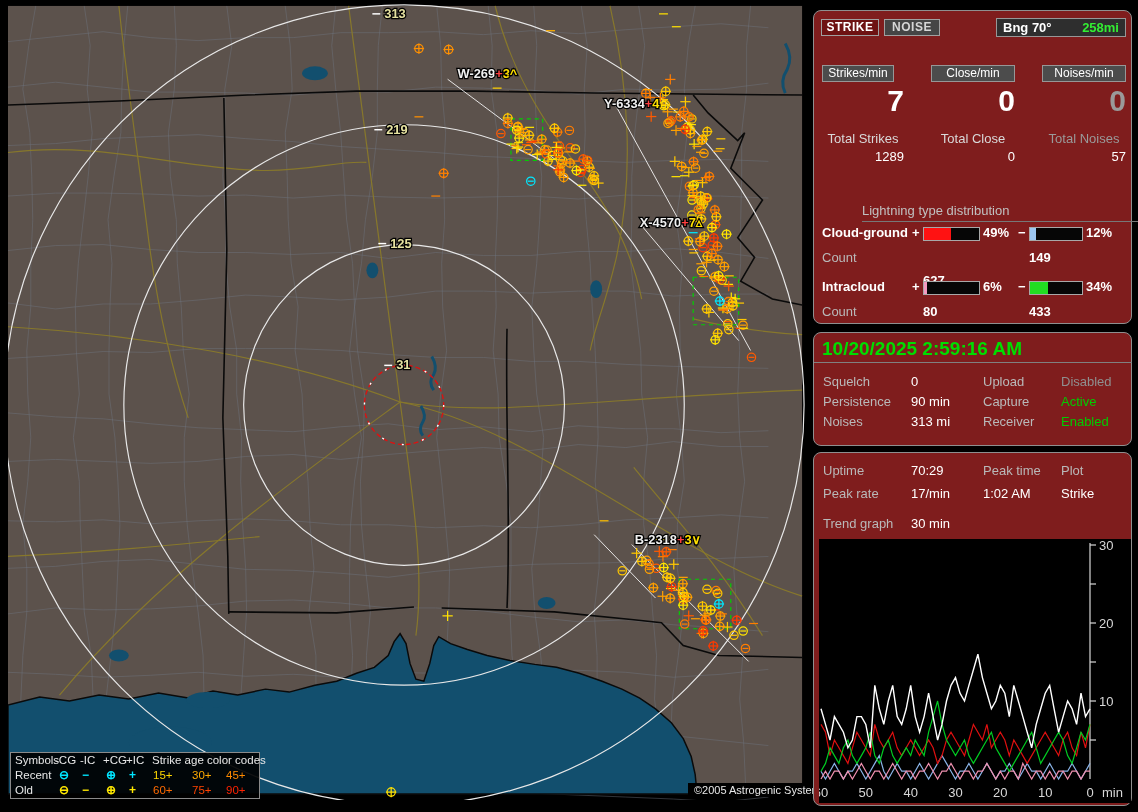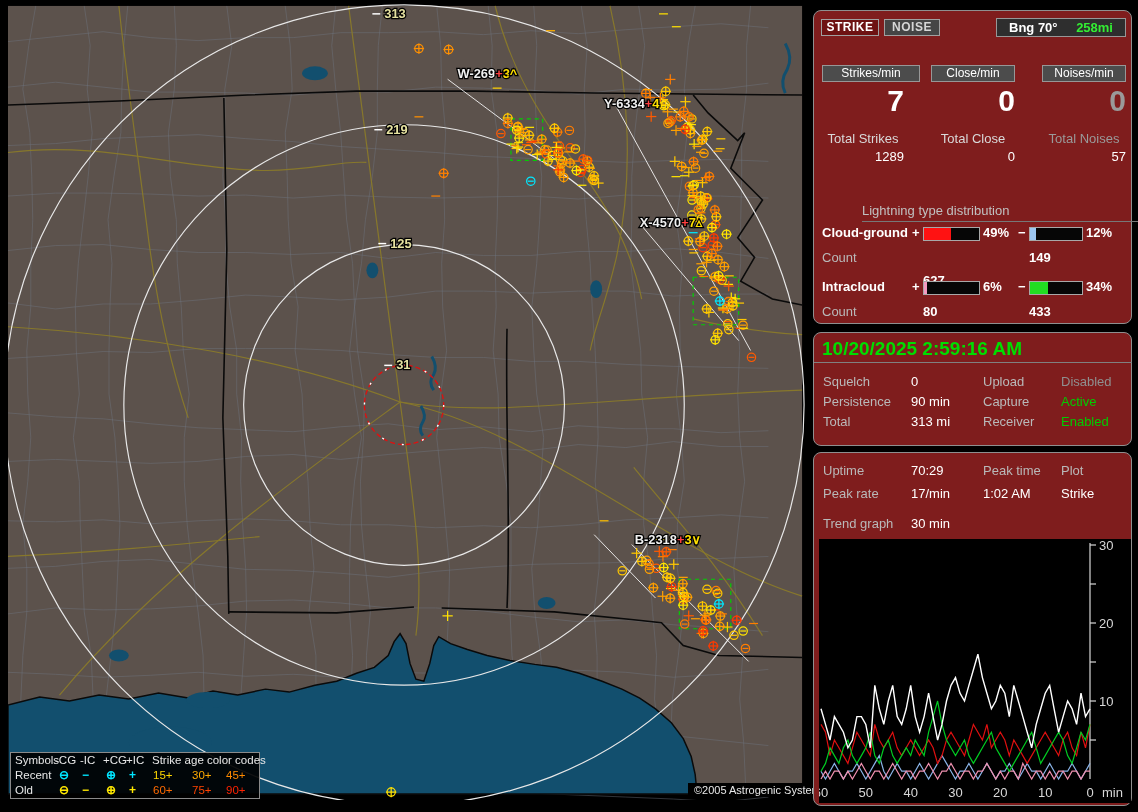--- a/index.html
+++ b/index.html
@@ -8,21 +8,21 @@
   .abs{position:absolute;}
   
   .panel{position:absolute;left:813px;width:319px;background:#7f1d1d;border:1px solid #8f8f8f;
          border-radius:8px;box-sizing:border-box;}
   .btn{position:absolute;box-sizing:border-box;font-size:12px;font-weight:bold;text-align:center;
        border:1px solid #a0a0a0;line-height:14px;}
   .btn-strike{background:#6e1212;color:#fff;letter-spacing:.5px;}
   .btn-noise{background:#454545;color:#d6d6d6;letter-spacing:.5px;}
   .btn-gray{background:#4c4c4c;color:#fff;font-weight:normal;border:1px solid #979797;font-size:12px;}
   .bngbox{position:absolute;background:#2e2e2e;border:1px solid #979797;box-sizing:border-box;
-          display:flex;justify-content:space-between;align-items:center;padding:0 12px;}
+          display:flex;justify-content:space-between;align-items:center;padding:0 6px;}
   .bng-label{font-size:13px;font-weight:bold;color:#fff;}
   .bng-dist{font-size:13px;font-weight:bold;color:#33ee33;}
   .rate{position:absolute;font-size:30px;font-weight:bold;text-align:right;}
   .tlabel{position:absolute;font-size:13px;color:#d9d9d9;text-align:center;}
   .tvalue{position:absolute;font-size:13px;color:#fff;text-align:right;}
   .sec-title{position:absolute;font-size:13px;color:#c0c0c0;border-bottom:1px solid #777;
              padding-bottom:3px;}
   .dlabel{position:absolute;font-size:13px;font-weight:bold;color:#fff;}
   .dsign{position:absolute;font-size:13px;font-weight:bold;color:#fff;}
   .dbar{position:absolute;width:55px;height:12px;background:#060606;border:1px solid #a8a8a8;}
@@ -1285,21 +1285,21 @@
   <div id="copyright">©2005 Astrogenic Systems</div>
 
   <div class="panel" style="top:10px;height:314px;">
     <div class="btn btn-strike" style="left:7px;top:8px;width:58px;height:17px;">STRIKE</div>
     <div class="btn btn-noise" style="left:70px;top:8px;width:56px;height:17px;">NOISE</div>
     <div class="bngbox" style="left:182px;top:7px;width:130px;height:19px;">
       <span class="bng-label">Bng 70°</span>
       <span class="bng-dist">258mi</span>
     </div>
 
-    <div class="btn btn-gray" style="left:8px;top:54px;width:98px;height:17px;">Strikes/min</div>
+    <div class="btn btn-gray" style="left:8px;top:54px;width:72px;height:17px;">Strikes/min</div>
     <div class="btn btn-gray" style="left:117px;top:54px;width:84px;height:17px;">Close/min</div>
     <div class="btn btn-gray" style="left:228px;top:54px;width:84px;height:17px;">Noises/min</div>
 
     <div class="rate" style="left: 8px; top: 73px; width: 82px; color: rgb(255, 255, 255);">7</div>
     <div class="rate" style="left: 117px; top: 73px; width: 84px; color: rgb(255, 255, 255);">0</div>
     <div class="rate" style="left: 228px; top: 73px; width: 84px; color: rgb(154, 154, 154);">0</div>
 
     <div class="tlabel" style="left: 4px; top: 120px; width: 90px; color: rgb(217, 217, 217);">Total Strikes</div>
     <div class="tlabel" style="left: 113px; top: 120px; width: 92px; color: rgb(217, 217, 217);">Total Close</div>
     <div class="tlabel" style="left: 224px; top: 120px; width: 92px; color: rgb(154, 154, 154);">Total Noises</div>
@@ -1348,21 +1348,21 @@
     <div class="glabel" style="left:9px;top:41px;">Squelch</div>
     <div class="gvalue" style="left:97px;top:41px;">0</div>
     <div class="glabel" style="left:169px;top:41px;">Upload</div>
     <div class="gvalue" style="left: 247px; top: 41px; color: rgb(143, 143, 143);">Disabled</div>
 
     <div class="glabel" style="left:9px;top:61px;">Persistence</div>
     <div class="gvalue" style="left:97px;top:61px;">90 min</div>
     <div class="glabel" style="left:169px;top:61px;">Capture</div>
     <div class="gvalue" style="left: 247px; top: 61px; color: rgb(0, 204, 0);">Active</div>
 
-    <div class="glabel" style="left:9px;top:81px;">Total</div>
+    <div class="glabel" style="left:9px;top:81px;">Noises</div>
     <div class="gvalue" style="left:97px;top:81px;">313 mi</div>
     <div class="glabel" style="left:169px;top:81px;">Receiver</div>
     <div class="gvalue" style="left: 247px; top: 81px; color: rgb(0, 204, 0);">Enabled</div>
   </div>
 
   <div class="panel" style="top:452px;height:354px;">
     <div class="glabel" style="left:9px;top:10px;">Uptime</div>
     <div class="gvalue" style="left:97px;top:10px;">70:29</div>
     <div class="glabel" style="left:169px;top:10px;">Peak time</div>
     <div class="glabel" style="left:247px;top:10px;">Plot</div>

